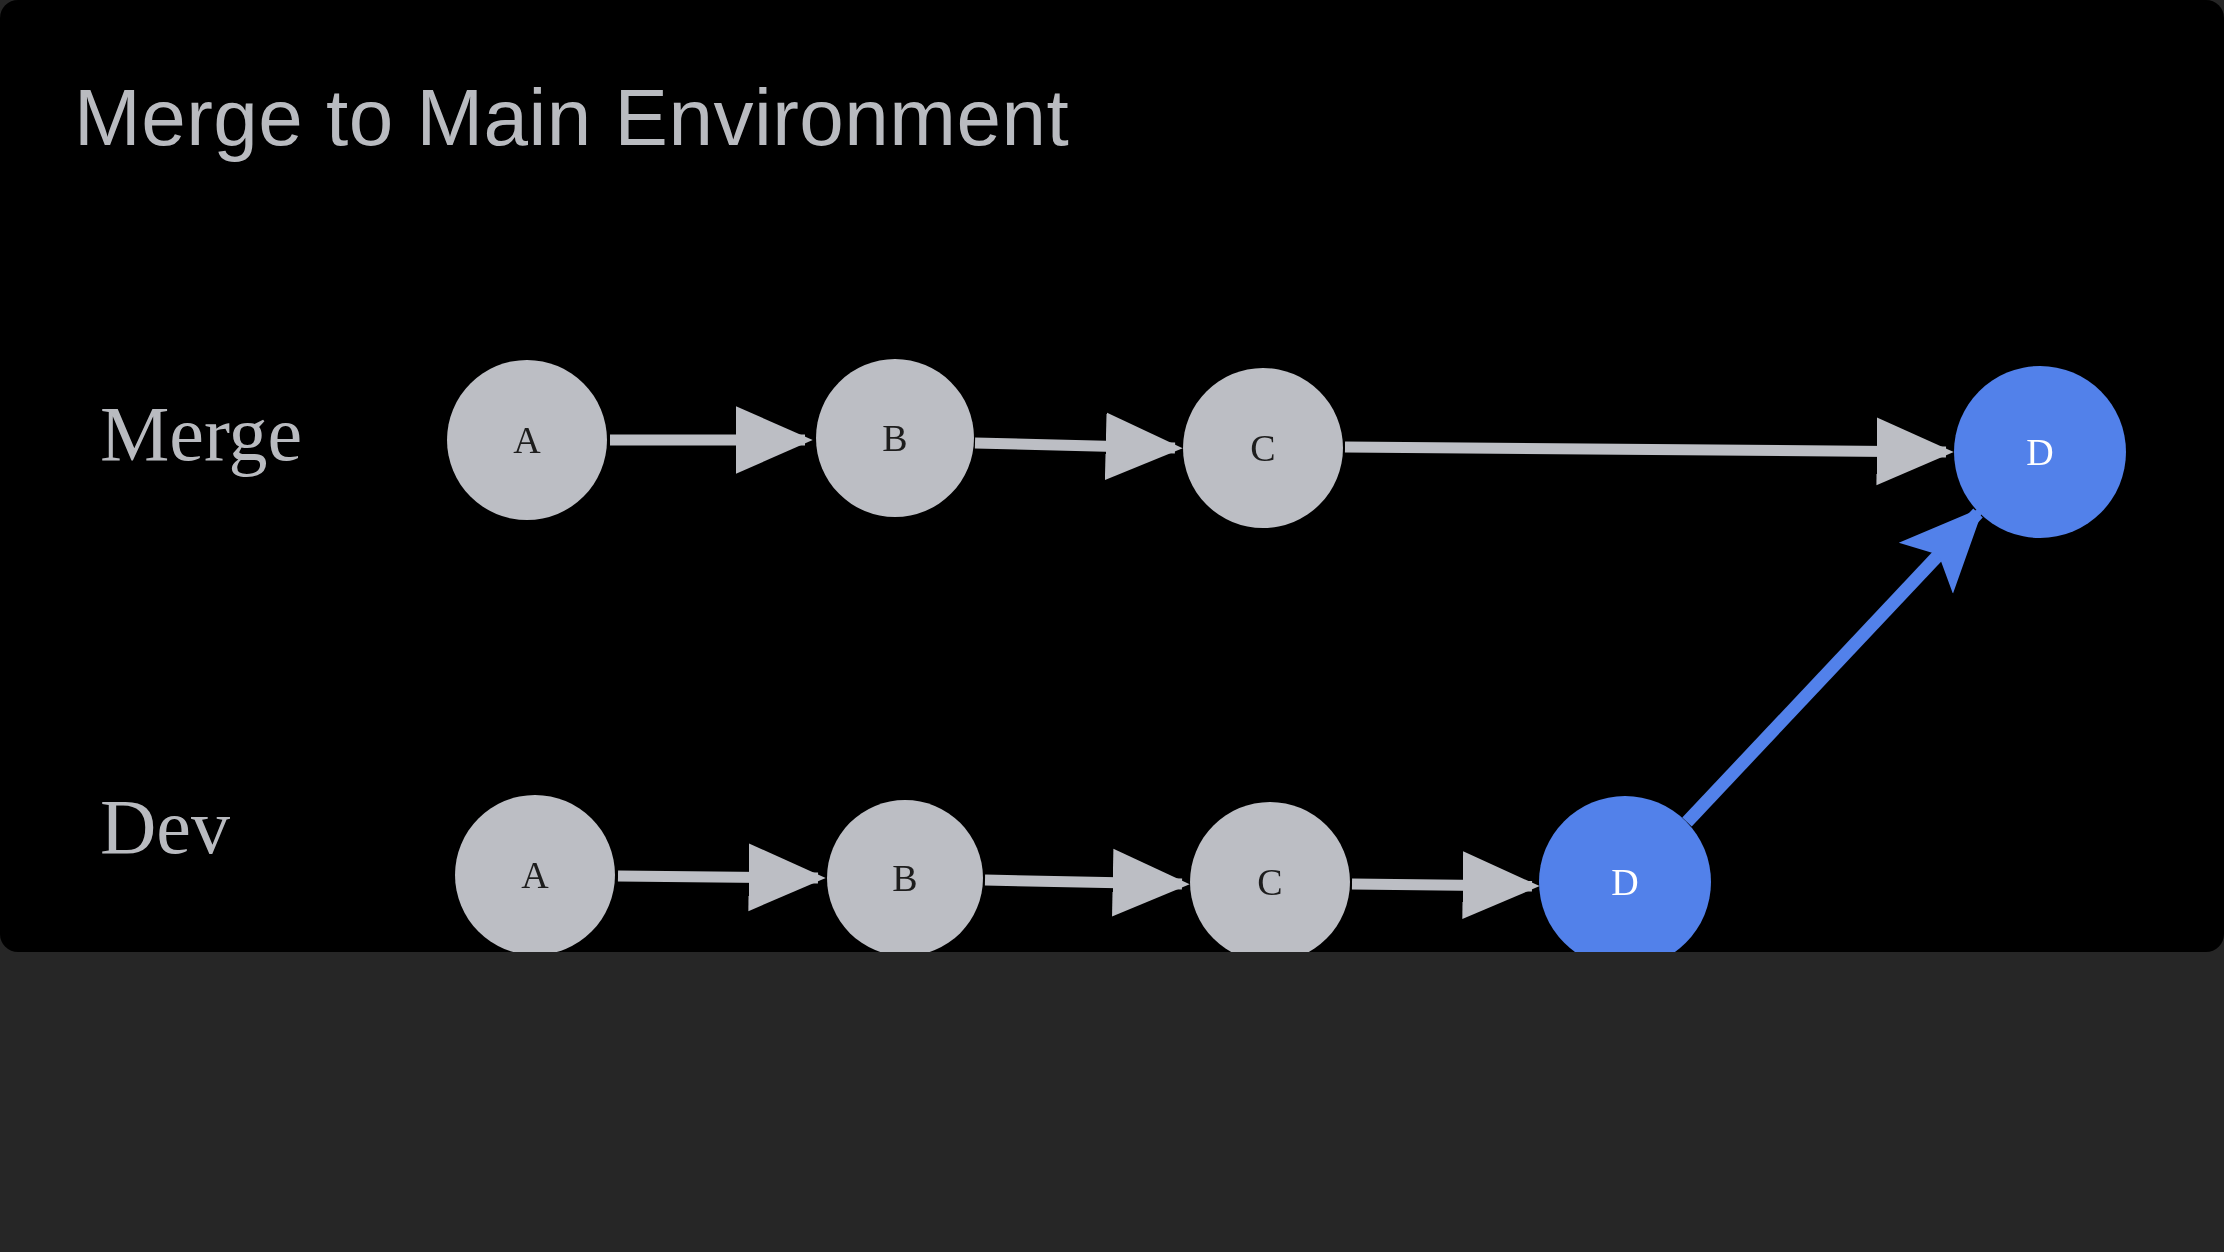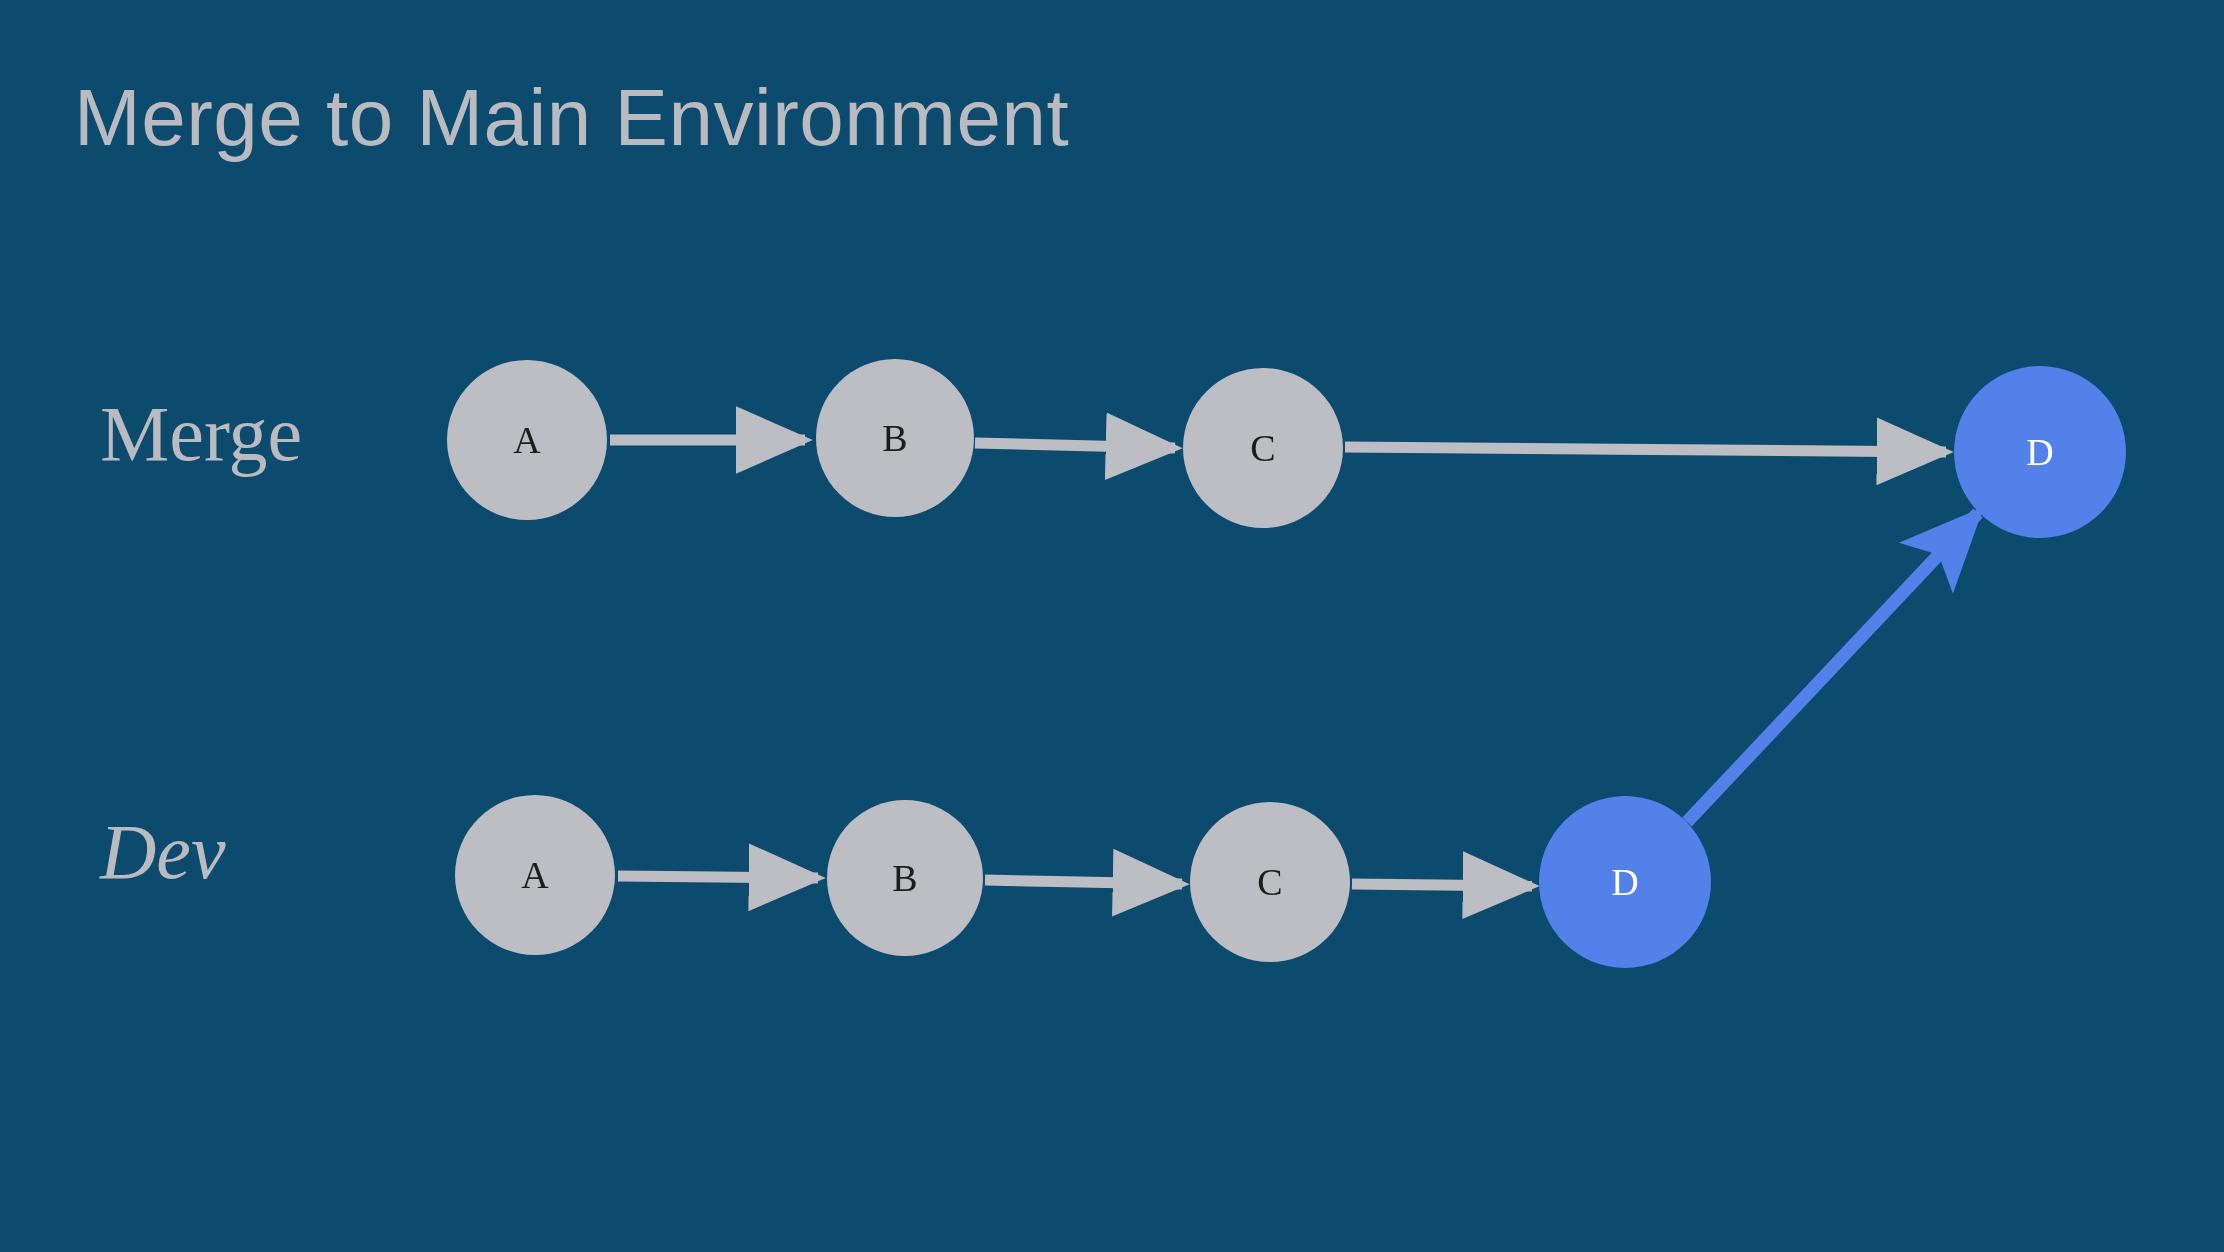--- a/index.html
+++ b/index.html
@@ -3,24 +3,25 @@
 <meta charset="utf-8">
 <style>
   html, body {
     margin: 0;
     padding: 0;
     background: #262626;
   }
   #canvas {
     position: relative;
     width: 2224px;
-    height: 1252px;
-    background: #0c4a6e;
+    height: 952px;
+    background: #000000;
     overflow: hidden;
     font-family: "Liberation Sans", sans-serif;
+    border-radius: 18px;
   }
   #diagram-title {
     position: absolute;
     left: 74px;
     top: 78px;
     font-family: "Liberation Sans", sans-serif;
     font-size: 80px;
     font-weight: 400;
     letter-spacing: 0.5px;
     color: #b9bbc0;
@@ -30,21 +31,21 @@
   .branch-label {
     position: absolute;
     font-family: "Liberation Serif", serif;
     font-size: 78px;
     font-weight: 400;
     color: #b9bbc0;
     white-space: nowrap;
     line-height: 1;
   }
   #branch-label-main { left: 100px; top: 395px; }
-  #branch-label-dev  { left: 100px; top: 813px; font-style: italic; }
+  #branch-label-dev  { left: 100px; top: 788px; }
 
   .commit-node {
     position: absolute;
     border-radius: 50%;
     display: flex;
     align-items: center;
     justify-content: center;
     font-family: "Liberation Serif", serif;
     font-size: 38px;
     line-height: 1;

